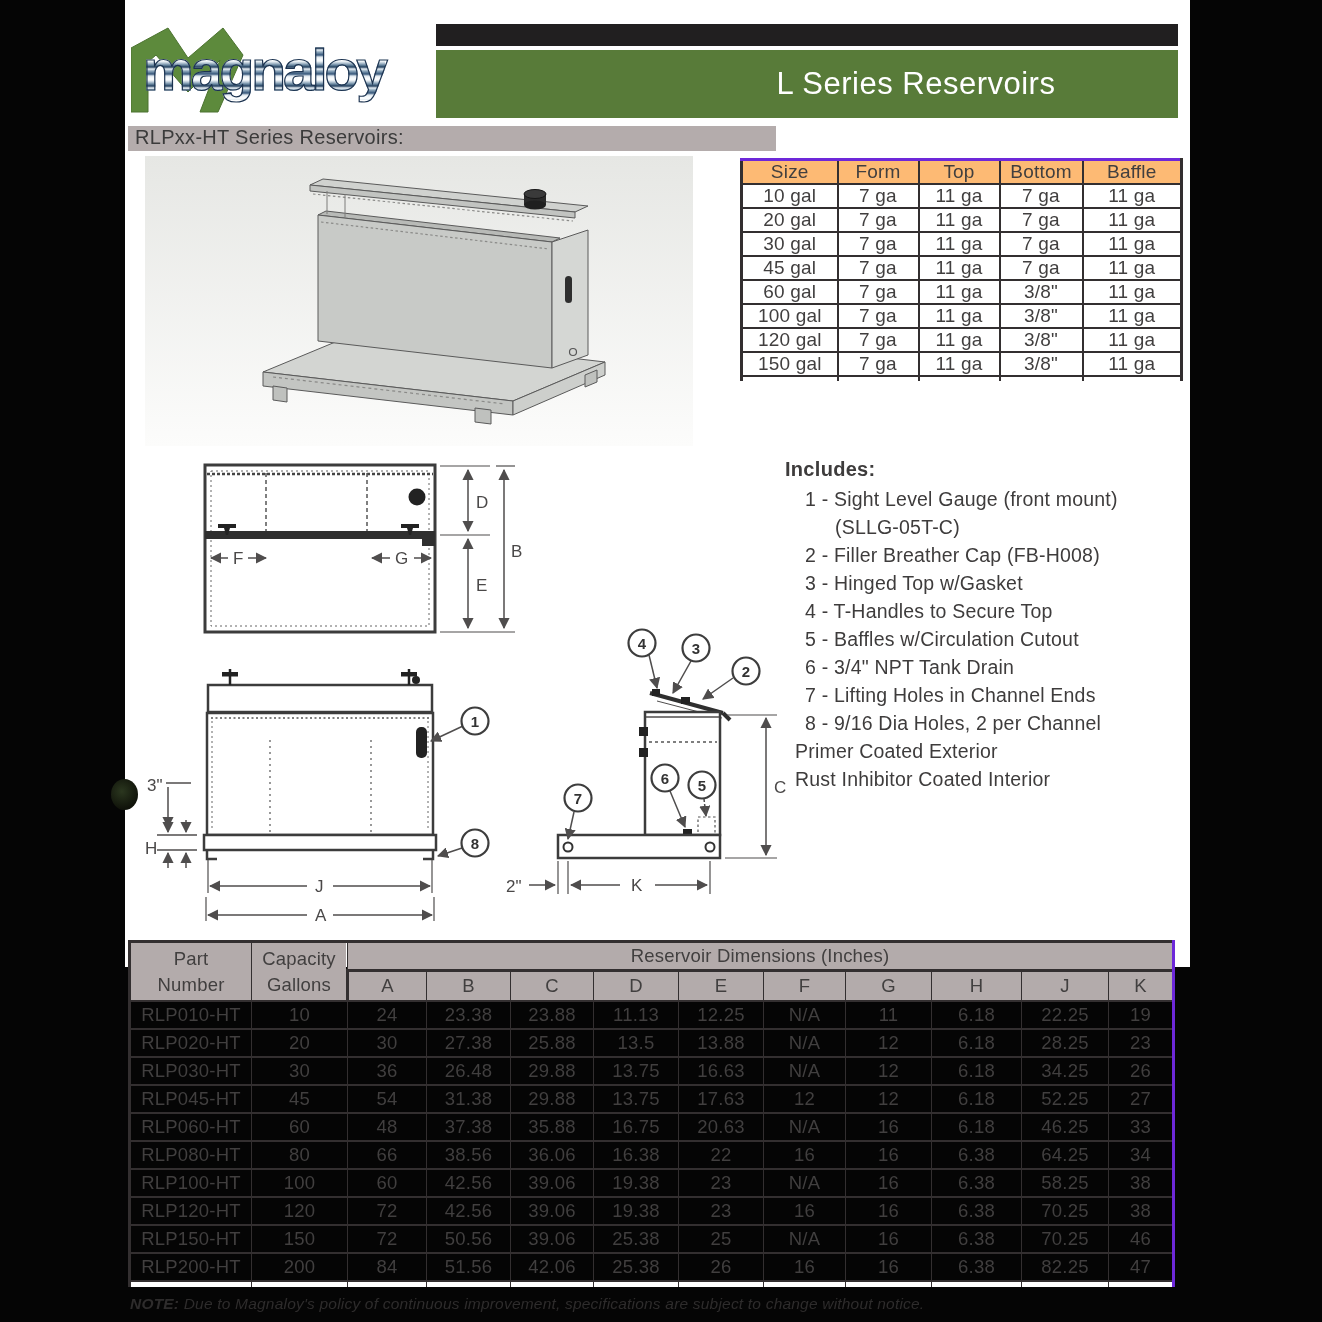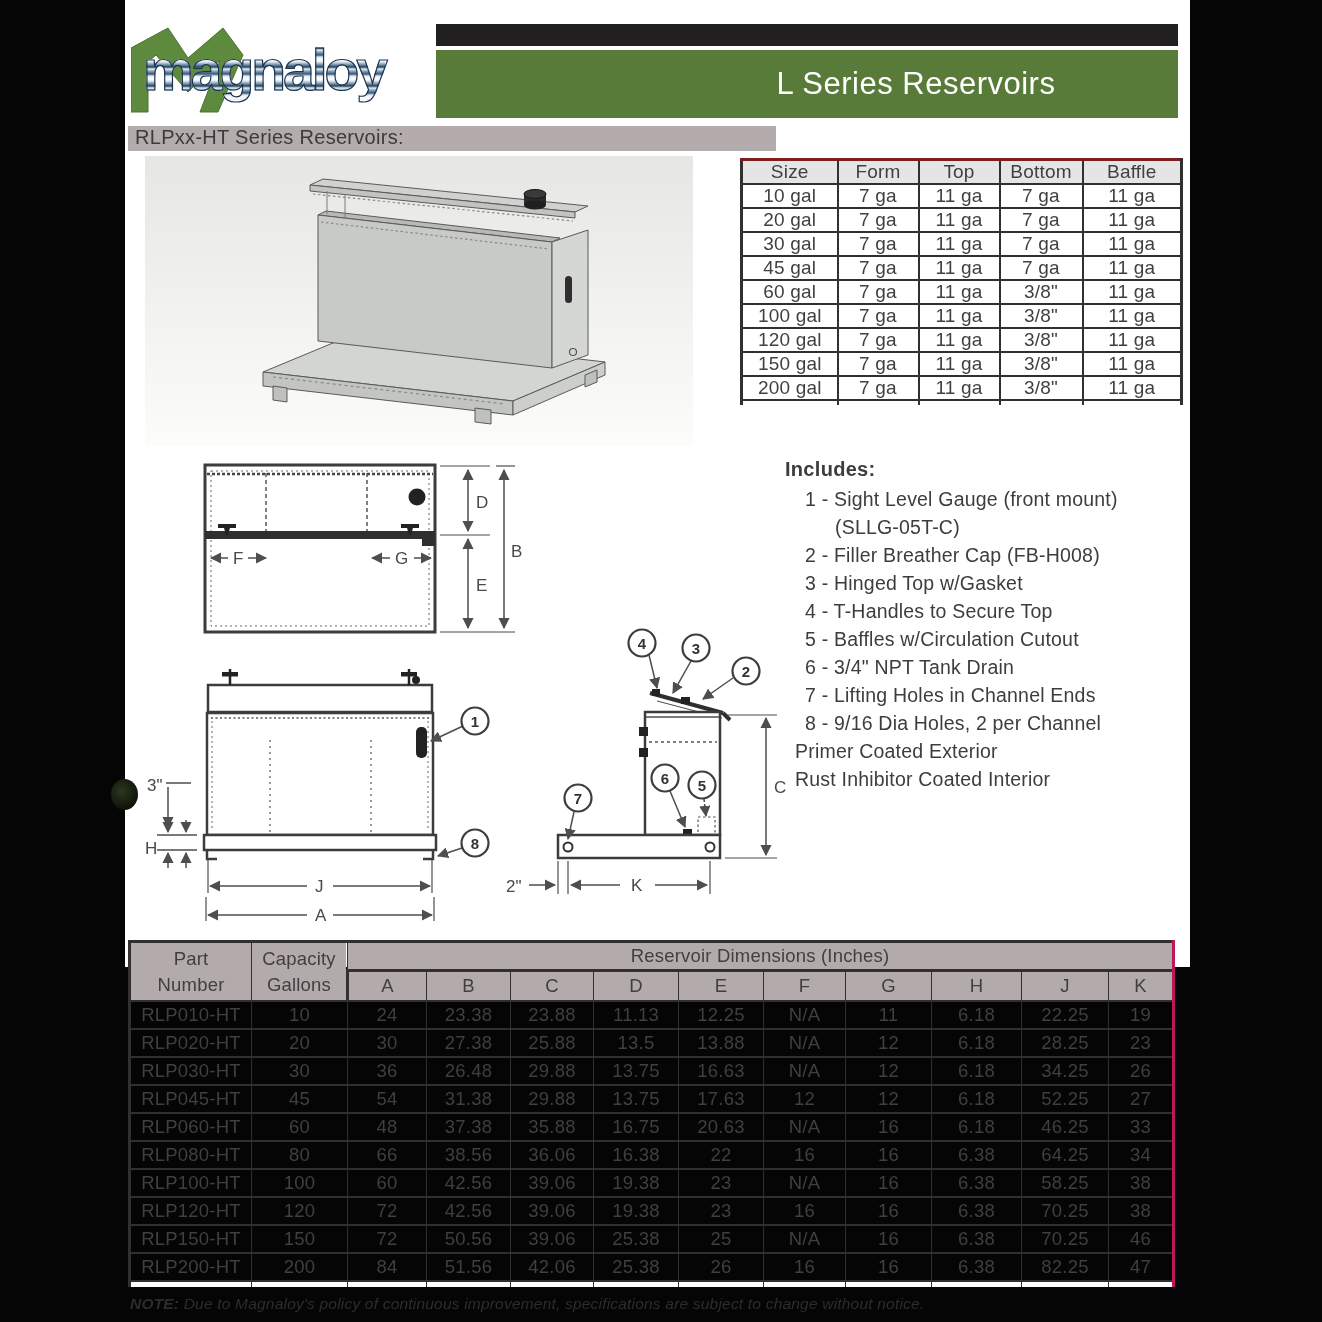--- a/index.html
+++ b/index.html
@@ -30,30 +30,30 @@
   
   .render3d { position:absolute; left:20px; top:156px; width:548px; height:290px; }
 
   
   table { border-collapse:collapse; table-layout:fixed; color:#413f3f; }
   th { font-weight:normal; }
   .gauge { position:absolute; left:615px; top:158px; width:440px; font-size:19px; letter-spacing:0.2px; }
   .gauge th, .gauge td { border:2px solid #332f30; text-align:center; height:22px; line-height:22px; padding:0; overflow:hidden; }
   .gauge th:first-child, .gauge td:first-child { border-left:3px solid #332f30; }
   .gauge th:last-child,  .gauge td:last-child  { border-right:3px solid #332f30; }
-  .gauge thead th { background:#e5e5e5; border-top:3px solid #7f1d1d; }
+  .gauge thead th { background:#fdba74; border-top:3px solid #6d28d9; }
   .gauge tr.stub td { height:5px; border-bottom:none; background:#fff; }
   .gc0{width:96px;} .gc1{width:81px;} .gc2{width:81px;} .gc3{width:83px;} .gc4{width:99px;}
 
   .dims { position:absolute; left:3px; top:940px; width:1044px; font-size:18.5px; letter-spacing:0.2px; }
   .dims th, .dims td { border-left:1.5px solid #332f30; border-right:1.5px solid #332f30;
      border-top:2.5px solid #332f30; border-bottom:2.5px solid #332f30;
      text-align:center; padding:0; overflow:hidden; }
   .dims th:first-child, .dims td:first-child { border-left:3px solid #332f30; }
-  .dims th:last-child,  .dims td:last-child  { border-right:3px solid #be185d; }
+  .dims th:last-child,  .dims td:last-child  { border-right:3px solid #6d28d9; }
   .dims thead th { background:#b3abab; border-top:3px solid #332f30; }
   .dims thead tr.r1 th { height:26px; line-height:26px; }
   .dims thead tr.r2 th { height:28px; line-height:28px; }
   .dims thead .two-line { line-height:22px; }
   .dims tbody td { height:26px; line-height:26px; }
   .dims tr.stub td { height:6px; border-bottom:none; background:#fff; }
   .dc-part{width:122px;} .dc-cap{width:96px;}
   .dcA{width:79px;} .dcB{width:84px;} .dcC{width:83px;} .dcD{width:85px;} .dcE{width:85px;}
   .dcF{width:82px;} .dcG{width:86px;} .dcH{width:90px;} .dcJ{width:87px;} .dcK{width:65px;}
 
@@ -200,27 +200,20 @@
           </tr>
           <tr>
             <td>120 gal</td>
             <td>7 ga</td>
             <td>11 ga</td>
             <td>3/8"</td>
             <td>11 ga</td>
           </tr>
           <tr>
             <td>150 gal</td>
-            <td>7 ga</td>
-            <td>11 ga</td>
-            <td>3/8"</td>
-            <td>11 ga</td>
-          </tr>
-          <tr>
-            <td>200 gal</td>
             <td>7 ga</td>
             <td>11 ga</td>
             <td>3/8"</td>
             <td>11 ga</td>
           </tr>
           <tr class="stub">
             <td></td>
             <td></td>
             <td></td>
             <td></td>

